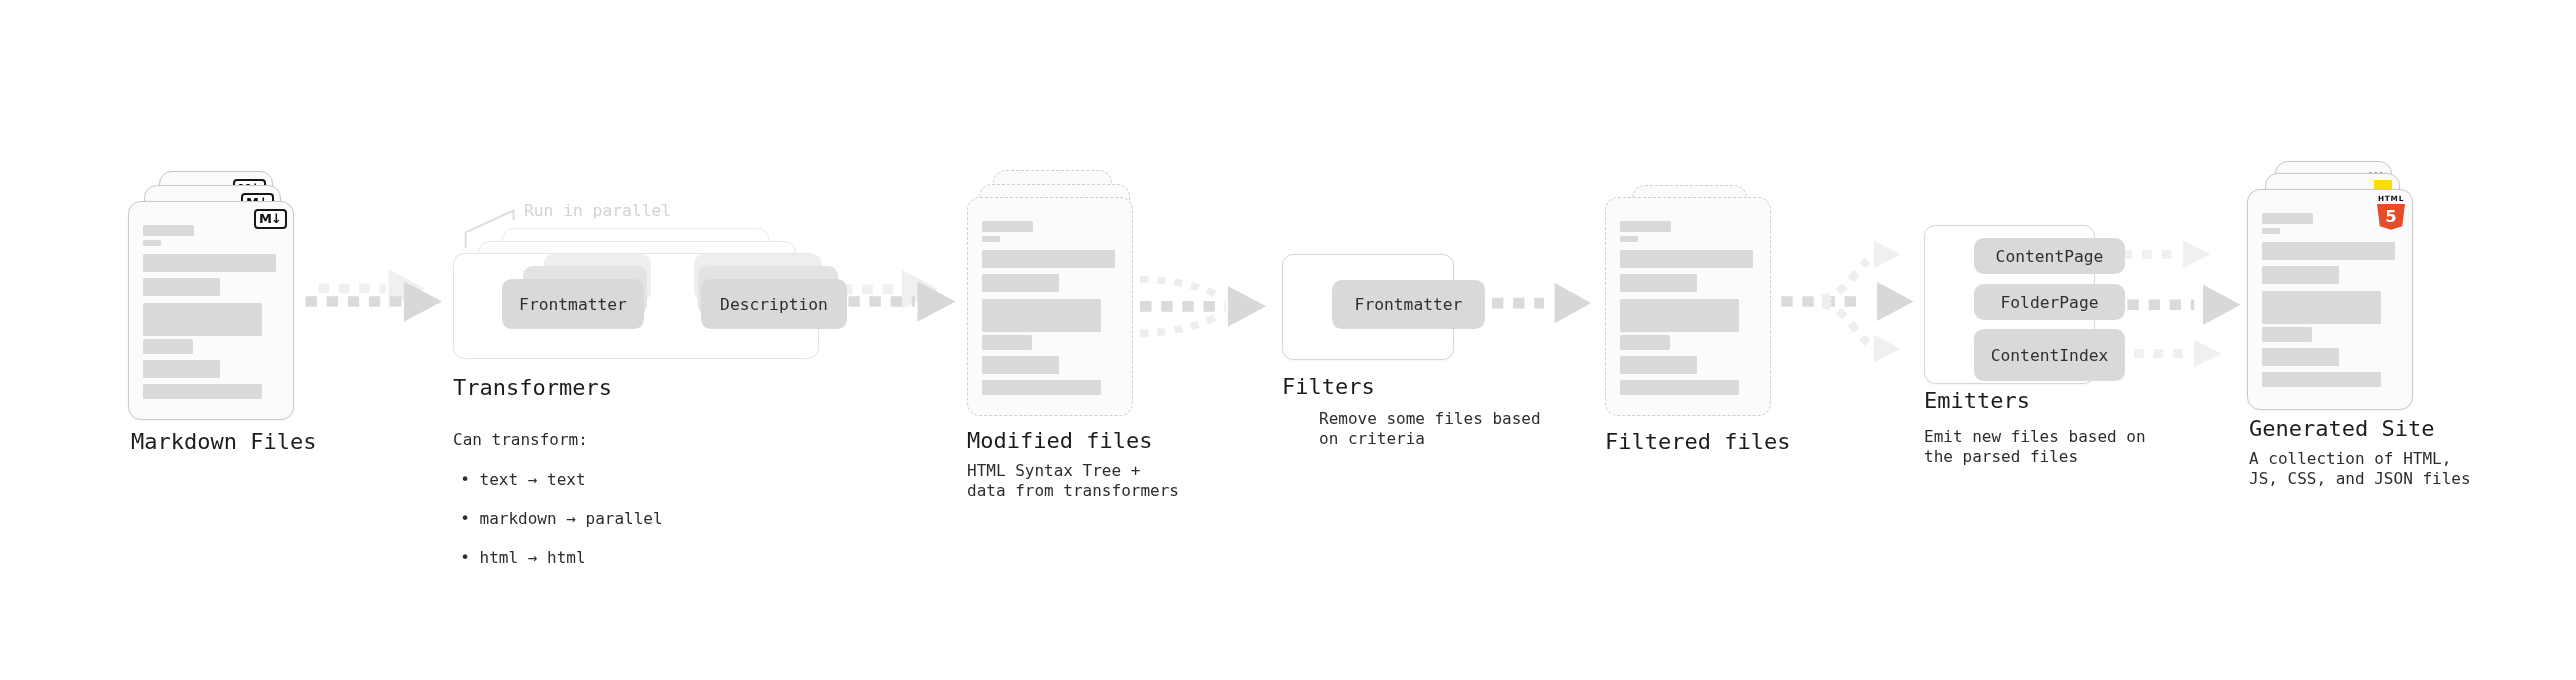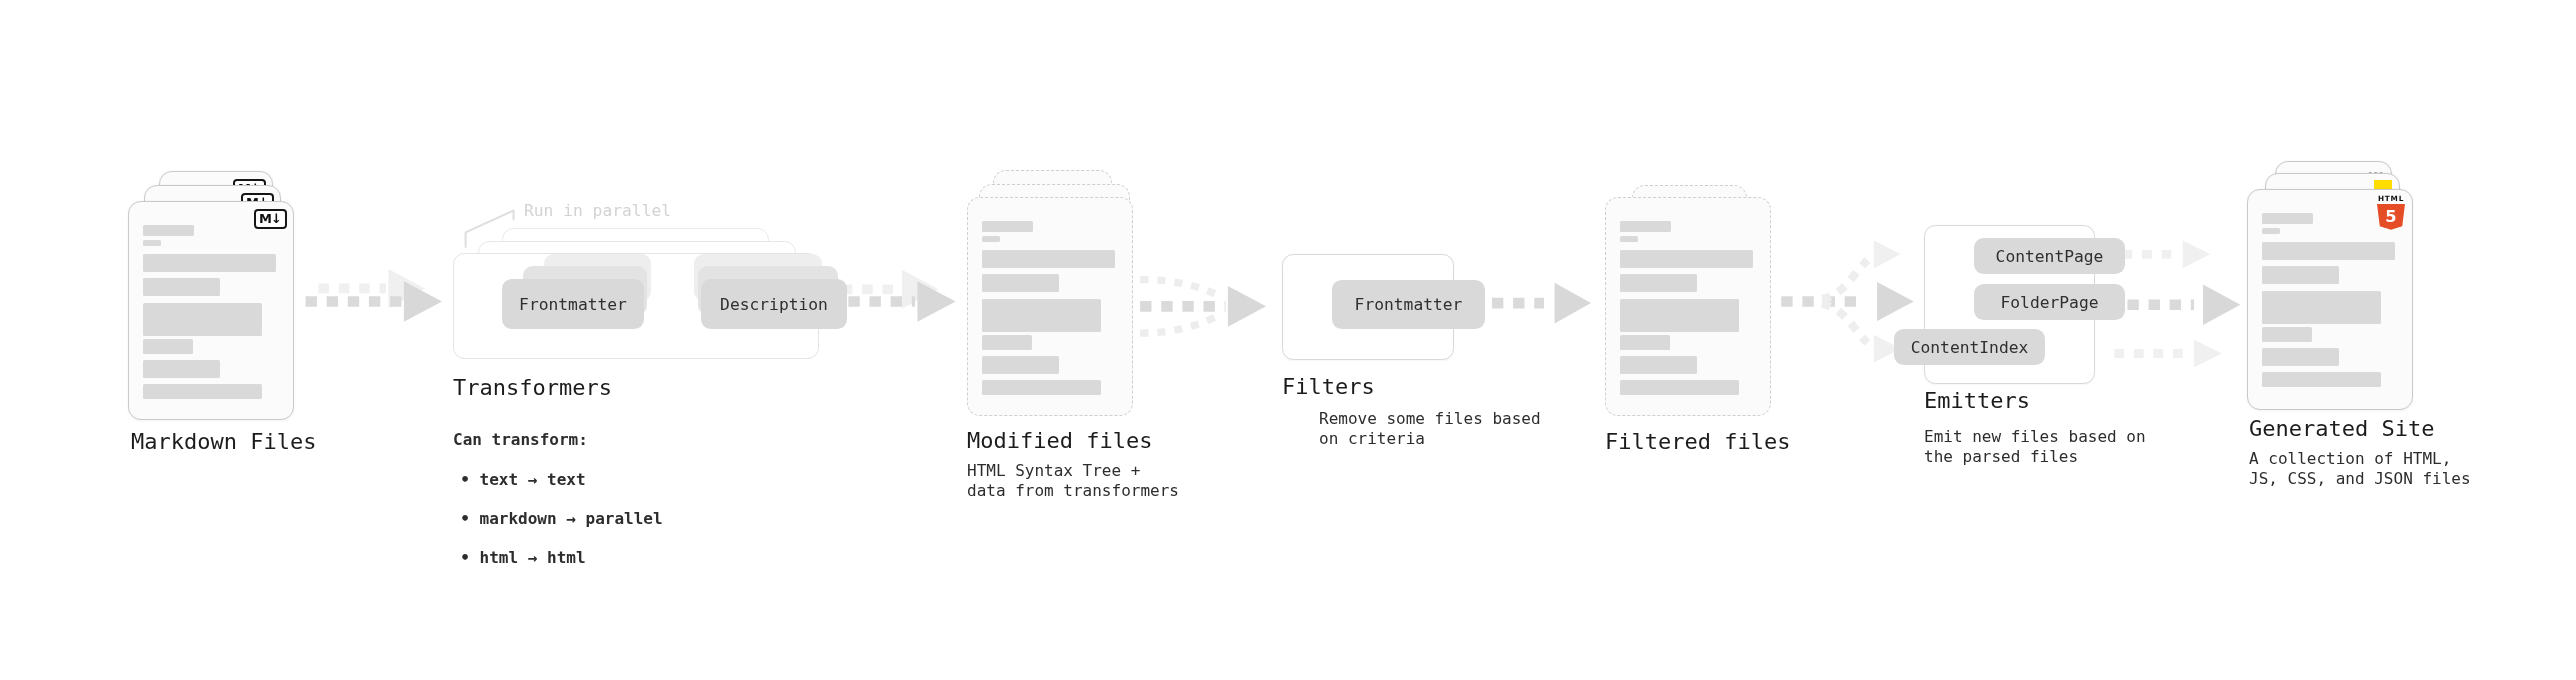--- a/index.html
+++ b/index.html
@@ -9,21 +9,21 @@
        box-sizing:border-box;box-shadow:0 0.8px 2.4px rgba(0,0,0,0.05);}
   .doc.dashed{border-style:dashed;border-color:#cfcfcf;box-shadow:none;}
   .b{position:absolute;left:14px;background:#d9d9d9;border-radius:1.6px;display:block;}
   .b1{top:23px;width:51px;height:11.4px}.b2{top:38px;width:18px;height:5.7px}
   .b3{top:52px;width:133px;height:18px}.b4{top:76px;width:77px;height:18px}
   .b5{top:101px;width:119px;height:32.5px}.b6{top:137px;width:50px;height:14.6px}
   .b7{top:158px;width:77px;height:18px}.b8{top:182px;width:119px;height:14.6px}
   .stage-label{position:absolute;font-size:22px;line-height:24.4px;color:#1c1c1c;white-space:nowrap;}
   .stage-desc{position:absolute;font-size:16px;line-height:20.3px;color:#2d2d2d;white-space:pre-line;}
   .bullet{padding-left:7.3px;}
-  .tf-desc div{line-height:19px;font-weight:bold;}
+  .tf-desc div{line-height:19px;}
   .frame{position:absolute;background:#ffffff;border:1.6px solid #e4e4e4;border-radius:11.4px;box-sizing:border-box;}
   .frame.solidbox{border-color:#d8d8d8;box-shadow:0 0.8px 1.6px rgba(0,0,0,0.04);}
   .pill{position:absolute;background:#d9d9d9;border-radius:9.8px;display:flex;align-items:center;
         justify-content:center;font-size:16.3px;color:#2f2f2f;box-sizing:border-box;white-space:nowrap;margin-left:40px;}
   .pill.g1{background:#eeeeee;}
   .pill.g2{background:#e3e3e3;}
   .md-badge{position:absolute;top:6.5px;right:6.5px;border:2.4px solid #161616;border-radius:4.1px;
             background:#fff;color:#111;font-family:"DejaVu Sans","Liberation Sans",sans-serif;
             font-weight:bold;font-size:13px;line-height:1;padding:1.6px 3.3px;letter-spacing:-0.8px;}
   .annotation{position:absolute;font-size:16.3px;color:#d3d3d3;white-space:nowrap;}
@@ -176,21 +176,21 @@
     <i class="b b5"></i>
     <i class="b b6"></i>
     <i class="b b7"></i>
     <i class="b b8"></i>
   </div>
   <div class="stage-label" style="left:1605px;top:430px">Filtered files</div>
 
   <div class="frame solidbox" style="left:1924px;top:225px;width:171px;height:159px"></div>
   <div class="pill" style="left:1934px;top:238px;width:151px;height:36px">ContentPage</div>
   <div class="pill" style="left:1934px;top:284px;width:151px;height:36px">FolderPage</div>
-  <div class="pill" style="left:1854px;top:329px;width:151px;height:36px">ContentIndex</div>
+  <div class="pill" style="left:1934px;top:329px;width:151px;height:52px">ContentIndex</div>
   <div class="stage-label" style="left:1924px;top:389px">Emitters</div>
   <div class="stage-desc" style="left:1924px;top:427px">Emit new files based on
 the parsed files</div>
 
   <div class="doc" style="left:2275px;top:161px;width:117px;height:211px">
     <span class="css-badge">
       <span class="css-txt">CSS</span>
       <span class="css-bar" style="display:block"></span>
     </span>
   </div>

